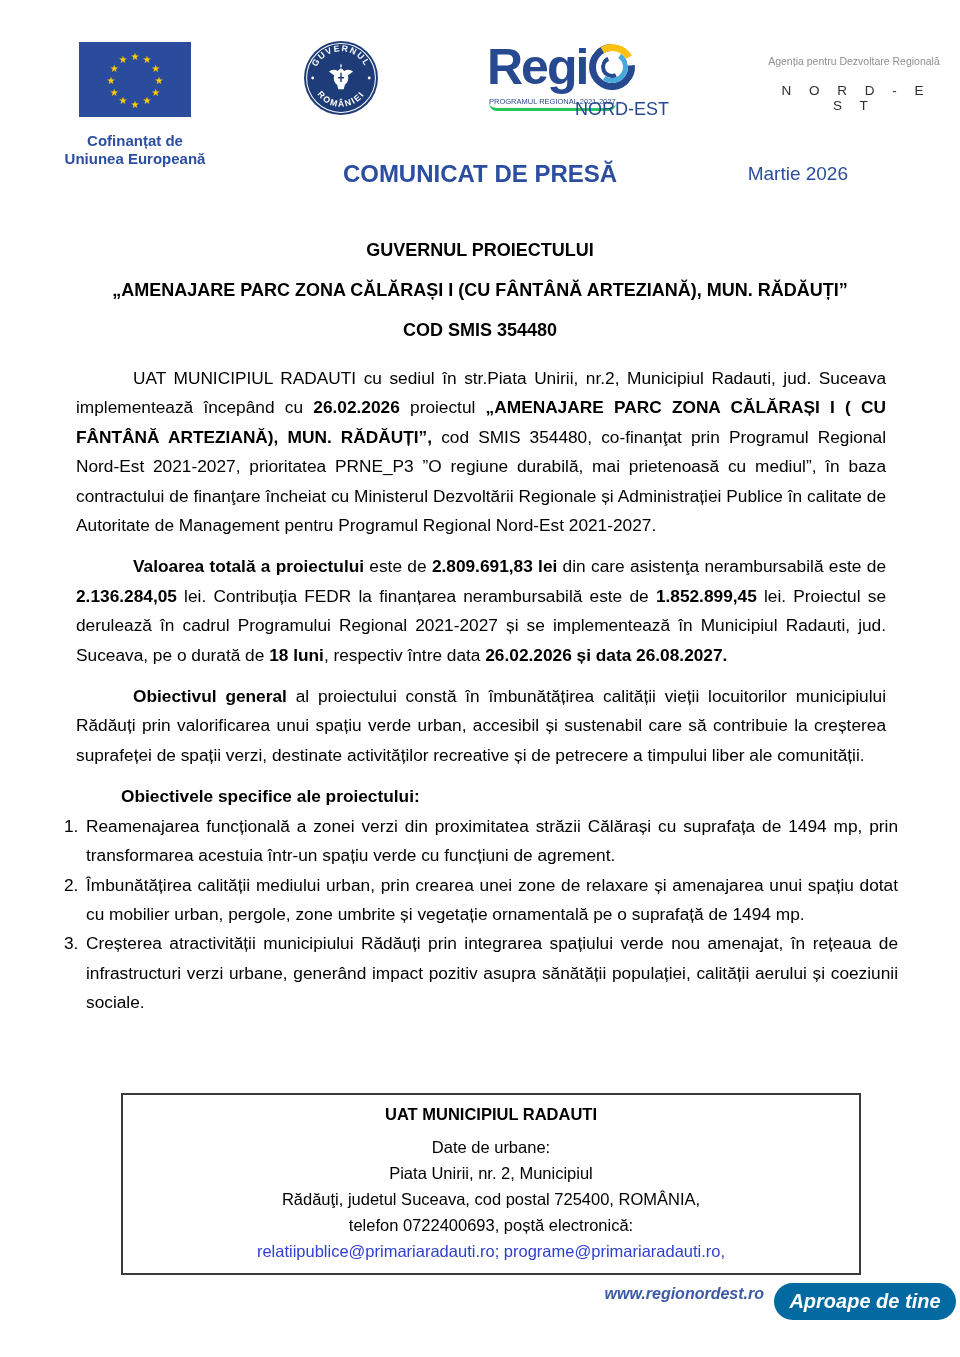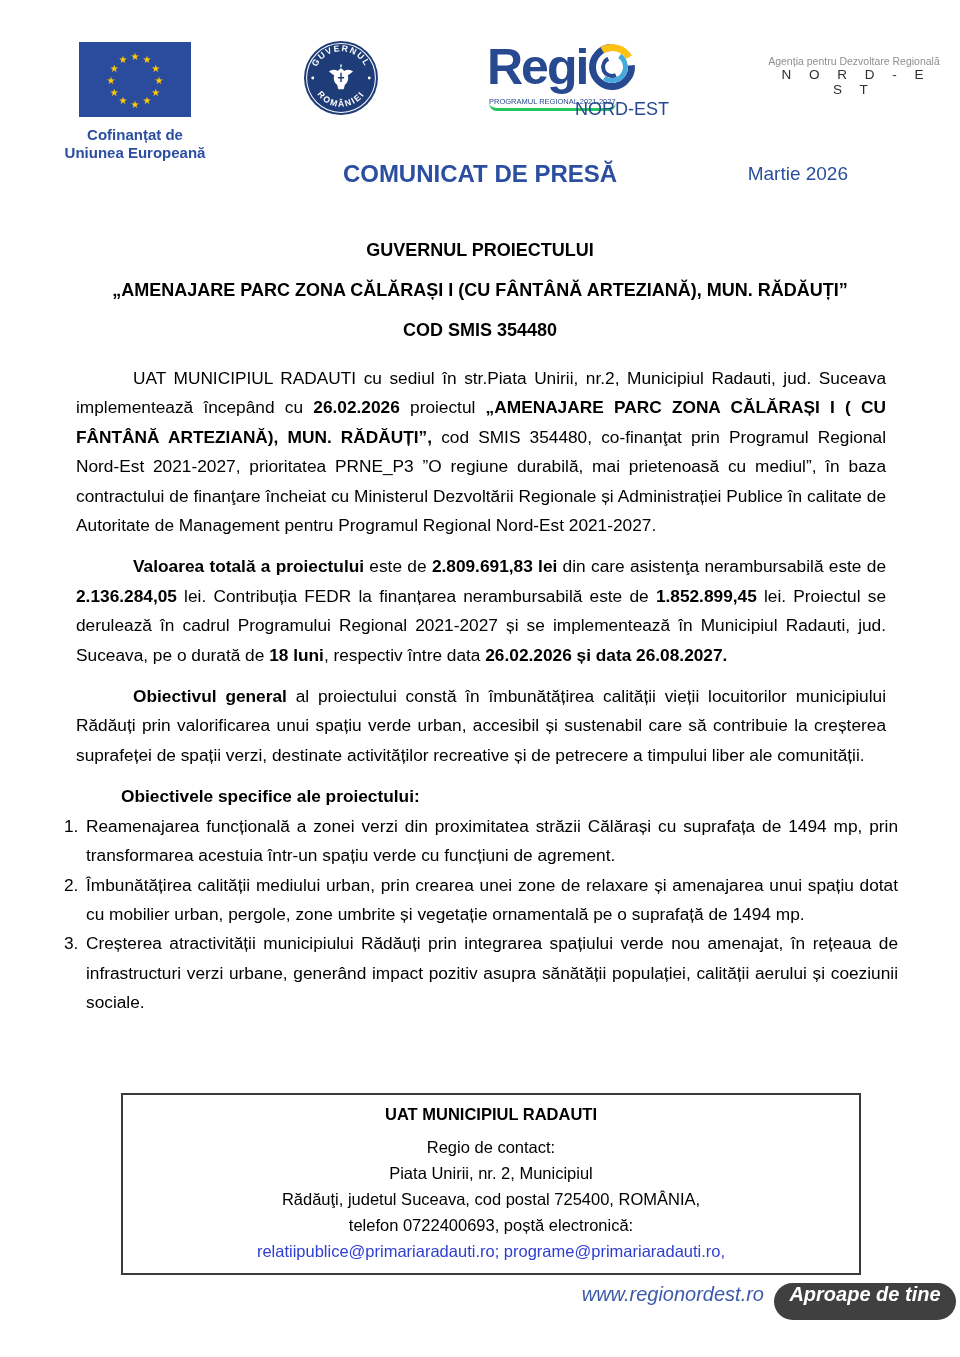--- a/index.html
+++ b/index.html
@@ -3,41 +3,41 @@
 <meta charset="utf-8">
 <style>
   html,body{margin:0;padding:0;background:#e8e8e8;}
   .page{
     position:relative;width:960px;height:1357px;margin:0 auto;background:#fff;
     font-family:"Liberation Sans", sans-serif;color:#000;overflow:hidden;
   }
   
   .eu-block{position:absolute;left:62px;top:42px;width:146px;text-align:center;}
   .eu-flag{display:block;margin:0 auto;}
-  .eu-caption{margin-top:9px;font-size:15px;font-weight:bold;color:#2b4ea0;line-height:18px;}
+  .eu-caption{margin-top:15px;font-size:15px;font-weight:bold;color:#2b4ea0;line-height:18px;}
   .gov-block{position:absolute;left:303px;top:40px;width:76px;height:76px;}
   .regio-block{position:absolute;left:487px;top:44px;width:188px;height:80px;}
   .regio-word{position:absolute;left:0;top:-6px;font-size:50px;font-weight:bold;color:#27498f;letter-spacing:-2px;}
   .regio-swirl{position:relative;display:inline-block;width:46px;height:46px;top:6px;left:2px;}
   .regio-swirl .arc{position:absolute;border-radius:50%;}
   .arc-blue{inset:0;border:7px solid #27498f;border-top-color:transparent;transform:rotate(40deg);}
   .arc-yellow{inset:0;border:7px solid transparent;border-top-color:#fdc112;transform:rotate(15deg);}
   .arc-cyan{inset:7px;border:5px solid transparent;border-right-color:#47aadc;border-bottom-color:#47aadc;transform:rotate(-10deg);}
   .arc-inner{inset:12px;border:4px solid transparent;border-left-color:#27498f;border-bottom-color:#27498f;transform:rotate(20deg);}
   .regio-program{position:absolute;left:2px;bottom:13px;font-size:7.5px;font-weight:normal;color:#27498f;
     padding-bottom:2px;border-bottom:3px solid #22c55e;border-radius:0 0 8px 8px;white-space:nowrap;}
   .regio-nordest{position:absolute;right:6px;bottom:4px;font-size:18px;font-weight:normal;color:#27498f;letter-spacing:0px;}
   .adr-block{position:absolute;left:766px;top:48px;width:176px;text-align:center;}
   .adr-top{display:flex;align-items:flex-start;justify-content:center;}
   .adr-word{font-size:45px;line-height:40px;color:#2f2e2d;letter-spacing:0px;}
   .adr-square{position:relative;display:inline-block;width:36px;height:36px;border:3px solid #2f2e2d;margin-left:3px;box-sizing:border-box;}
   .adr-quarter{position:absolute;top:2px;right:2px;width:24px;height:24px;background:#fdc112;border-bottom-left-radius:100%;}
   .adr-reg{font-size:11px;color:#2f2e2d;margin-left:2px;line-height:11px;}
   .adr-sub{margin-top:7px;font-size:10.5px;color:#8f8f8f;}
-  .adr-region{margin-top:0;font-size:13.5px;color:#2f2e2d;letter-spacing:7px;text-indent:4px;}
+  .adr-region{margin-top:16px;font-size:13.5px;color:#2f2e2d;letter-spacing:7px;text-indent:4px;}
   
   .press-row{position:absolute;left:0;right:0;top:160px;height:34px;}
   .press-title{position:absolute;left:0;right:0;text-align:center;font-size:24px;font-weight:bold;color:#2b4ea0;letter-spacing:0px;}
   .press-date{position:absolute;right:112px;top:3px;font-size:19px;color:#2b4ea0;}
   
   .doc-heading{position:absolute;left:40px;right:40px;top:240px;text-align:center;font-weight:bold;font-size:18px;}
   .doc-heading div{margin-bottom:19px;}
   
   .content{position:absolute;left:64px;top:352px;width:834px;font-size:17.3px;line-height:29.4px;text-align:justify;}
   .content p{margin:12px;text-indent:57px;}
@@ -46,23 +46,23 @@
   .list-item{display:flex;}
   .li-num{flex:none;width:22px;}
   .li-text{flex:1;text-align:justify;}
   
   .contact-box{position:absolute;left:121px;top:1093px;width:740px;box-sizing:border-box;
     border:2px solid #3a3a3a;padding:6px 14px 9px;text-align:center;font-size:16.5px;line-height:26px;}
   .cb-title{font-weight:bold;}
   .cb-gap{height:7px;}
   .cb-emails{color:#2e3ed2;}
   
-  .footer-links{position:absolute;right:196px;top:1283px;text-align:right;font-size:20px;font-style:italic;color:#3b5aa8;line-height:22px;}
-  .footer-badge{position:absolute;right:4px;top:1283px;width:182px;height:37px;background:#404040;border-radius:19px;
-    display:flex;justify-content:center;color:#fff;font-size:20px;font-weight:bold;font-style:italic;}
+  .footer-links{position:absolute;right:196px;top:1283px;text-align:right;font-size:16px;font-style:italic;color:#3b5aa8;line-height:22px;font-weight:bold;}
+  .footer-badge{position:absolute;right:4px;top:1283px;width:182px;height:37px;background:#0369a1;border-radius:19px;
+    display:flex;align-items:center;justify-content:center;color:#fff;font-size:20px;font-weight:bold;font-style:italic;}
 </style>
 </head>
 <body>
 
 <div class="page">
 
   <div class="eu-block">
     <svg class="eu-flag" width="112" height="75" viewBox="0 0 112 75">
       <rect width="112" height="75" fill="#2b4b9c"></rect>
       <g fill="#ffcc00" font-size="10" text-anchor="middle" dominant-baseline="central" font-family="DejaVu Sans, sans-serif">
@@ -144,21 +144,21 @@
     </div>
     <div class="list-item">
       <span class="li-num">3.</span>
       <span class="li-text">Creșterea atractivității municipiului Rădăuți prin integrarea spațiului verde nou amenajat, în rețeaua de infrastructuri verzi urbane, generând impact pozitiv asupra sănătății populației, calității aerului și coeziunii sociale.</span>
     </div>
   </div>
 
   <div class="contact-box">
     <div class="cb-title">UAT MUNICIPIUL RADAUTI</div>
     <div class="cb-gap"></div>
-    <div>Regio de contact:</div>
+    <div>Date de urbane:</div>
     <div>Piata Unirii, nr. 2, Municipiul</div>
     <div>Rădăuţi, judetul Suceava, cod postal 725400, ROMÂNIA,</div>
     <div>telefon 0722400693, poștă electronică:</div>
     <div class="cb-emails">
       <span>relatiipublice@primariaradauti.ro</span><span>; </span><span>programe@primariaradauti.ro</span><span>,</span>
     </div>
   </div>
 
   <div class="footer-links">
     <div>www.regionordest.ro</div>

